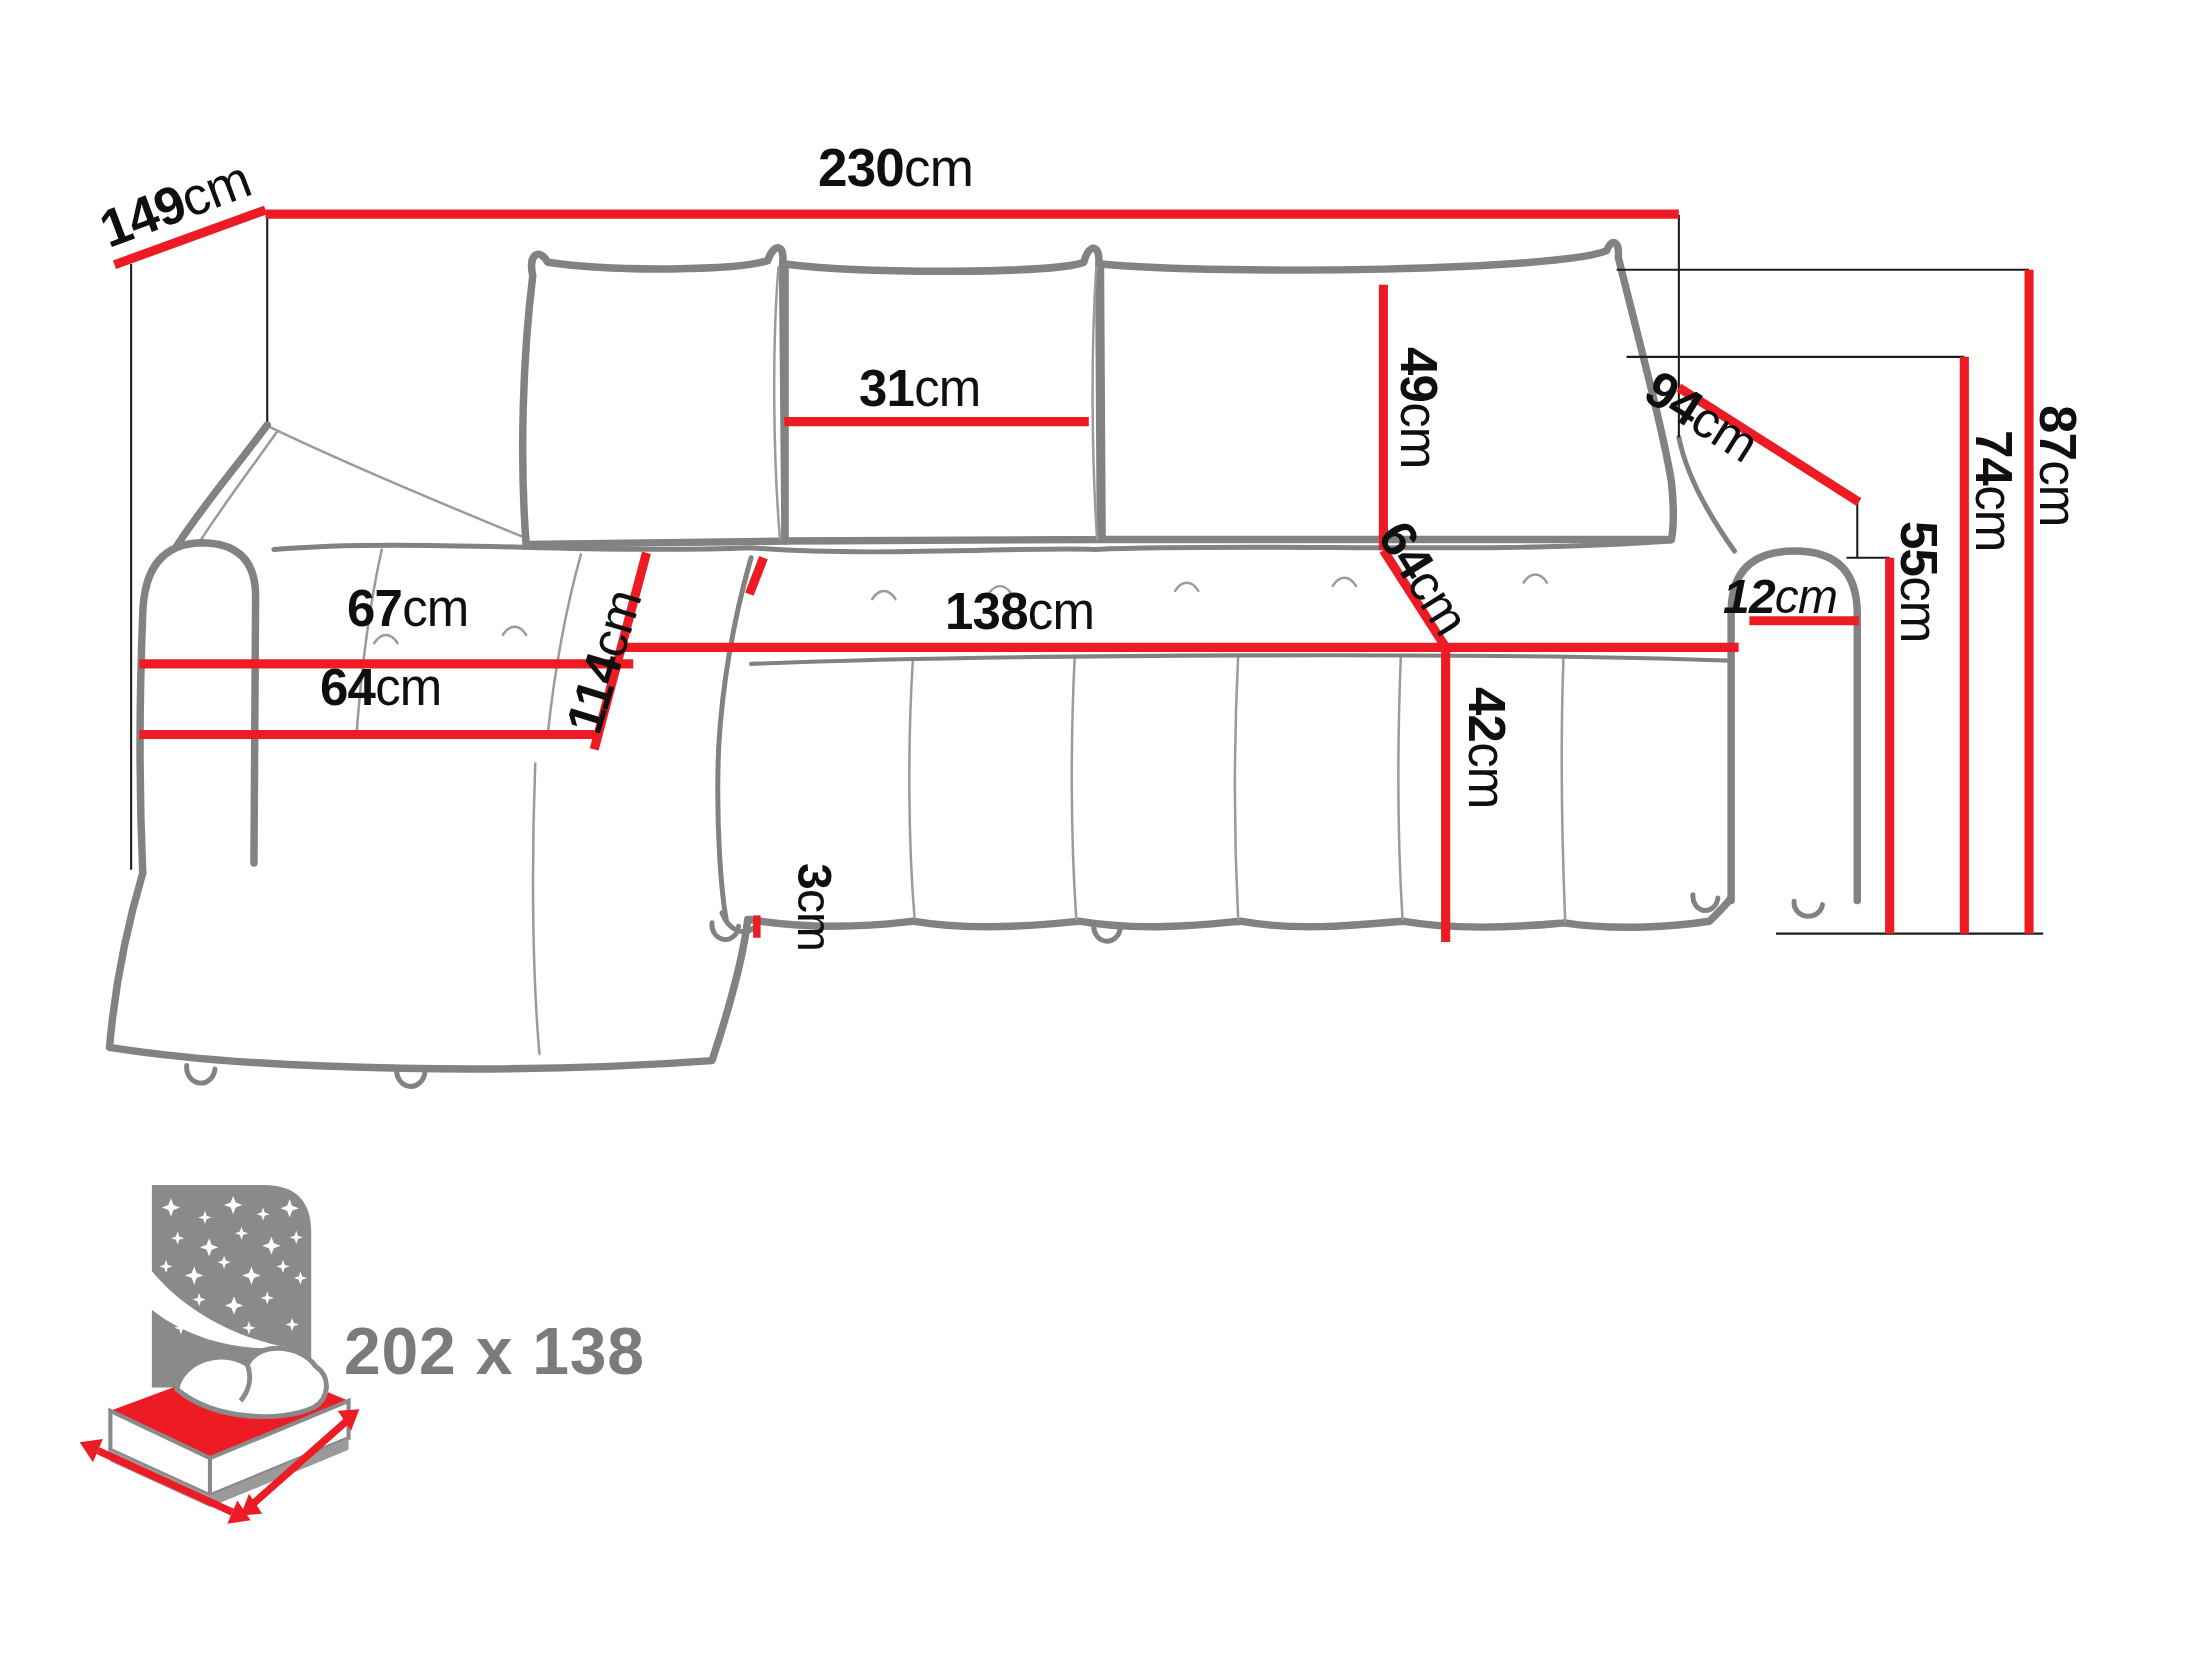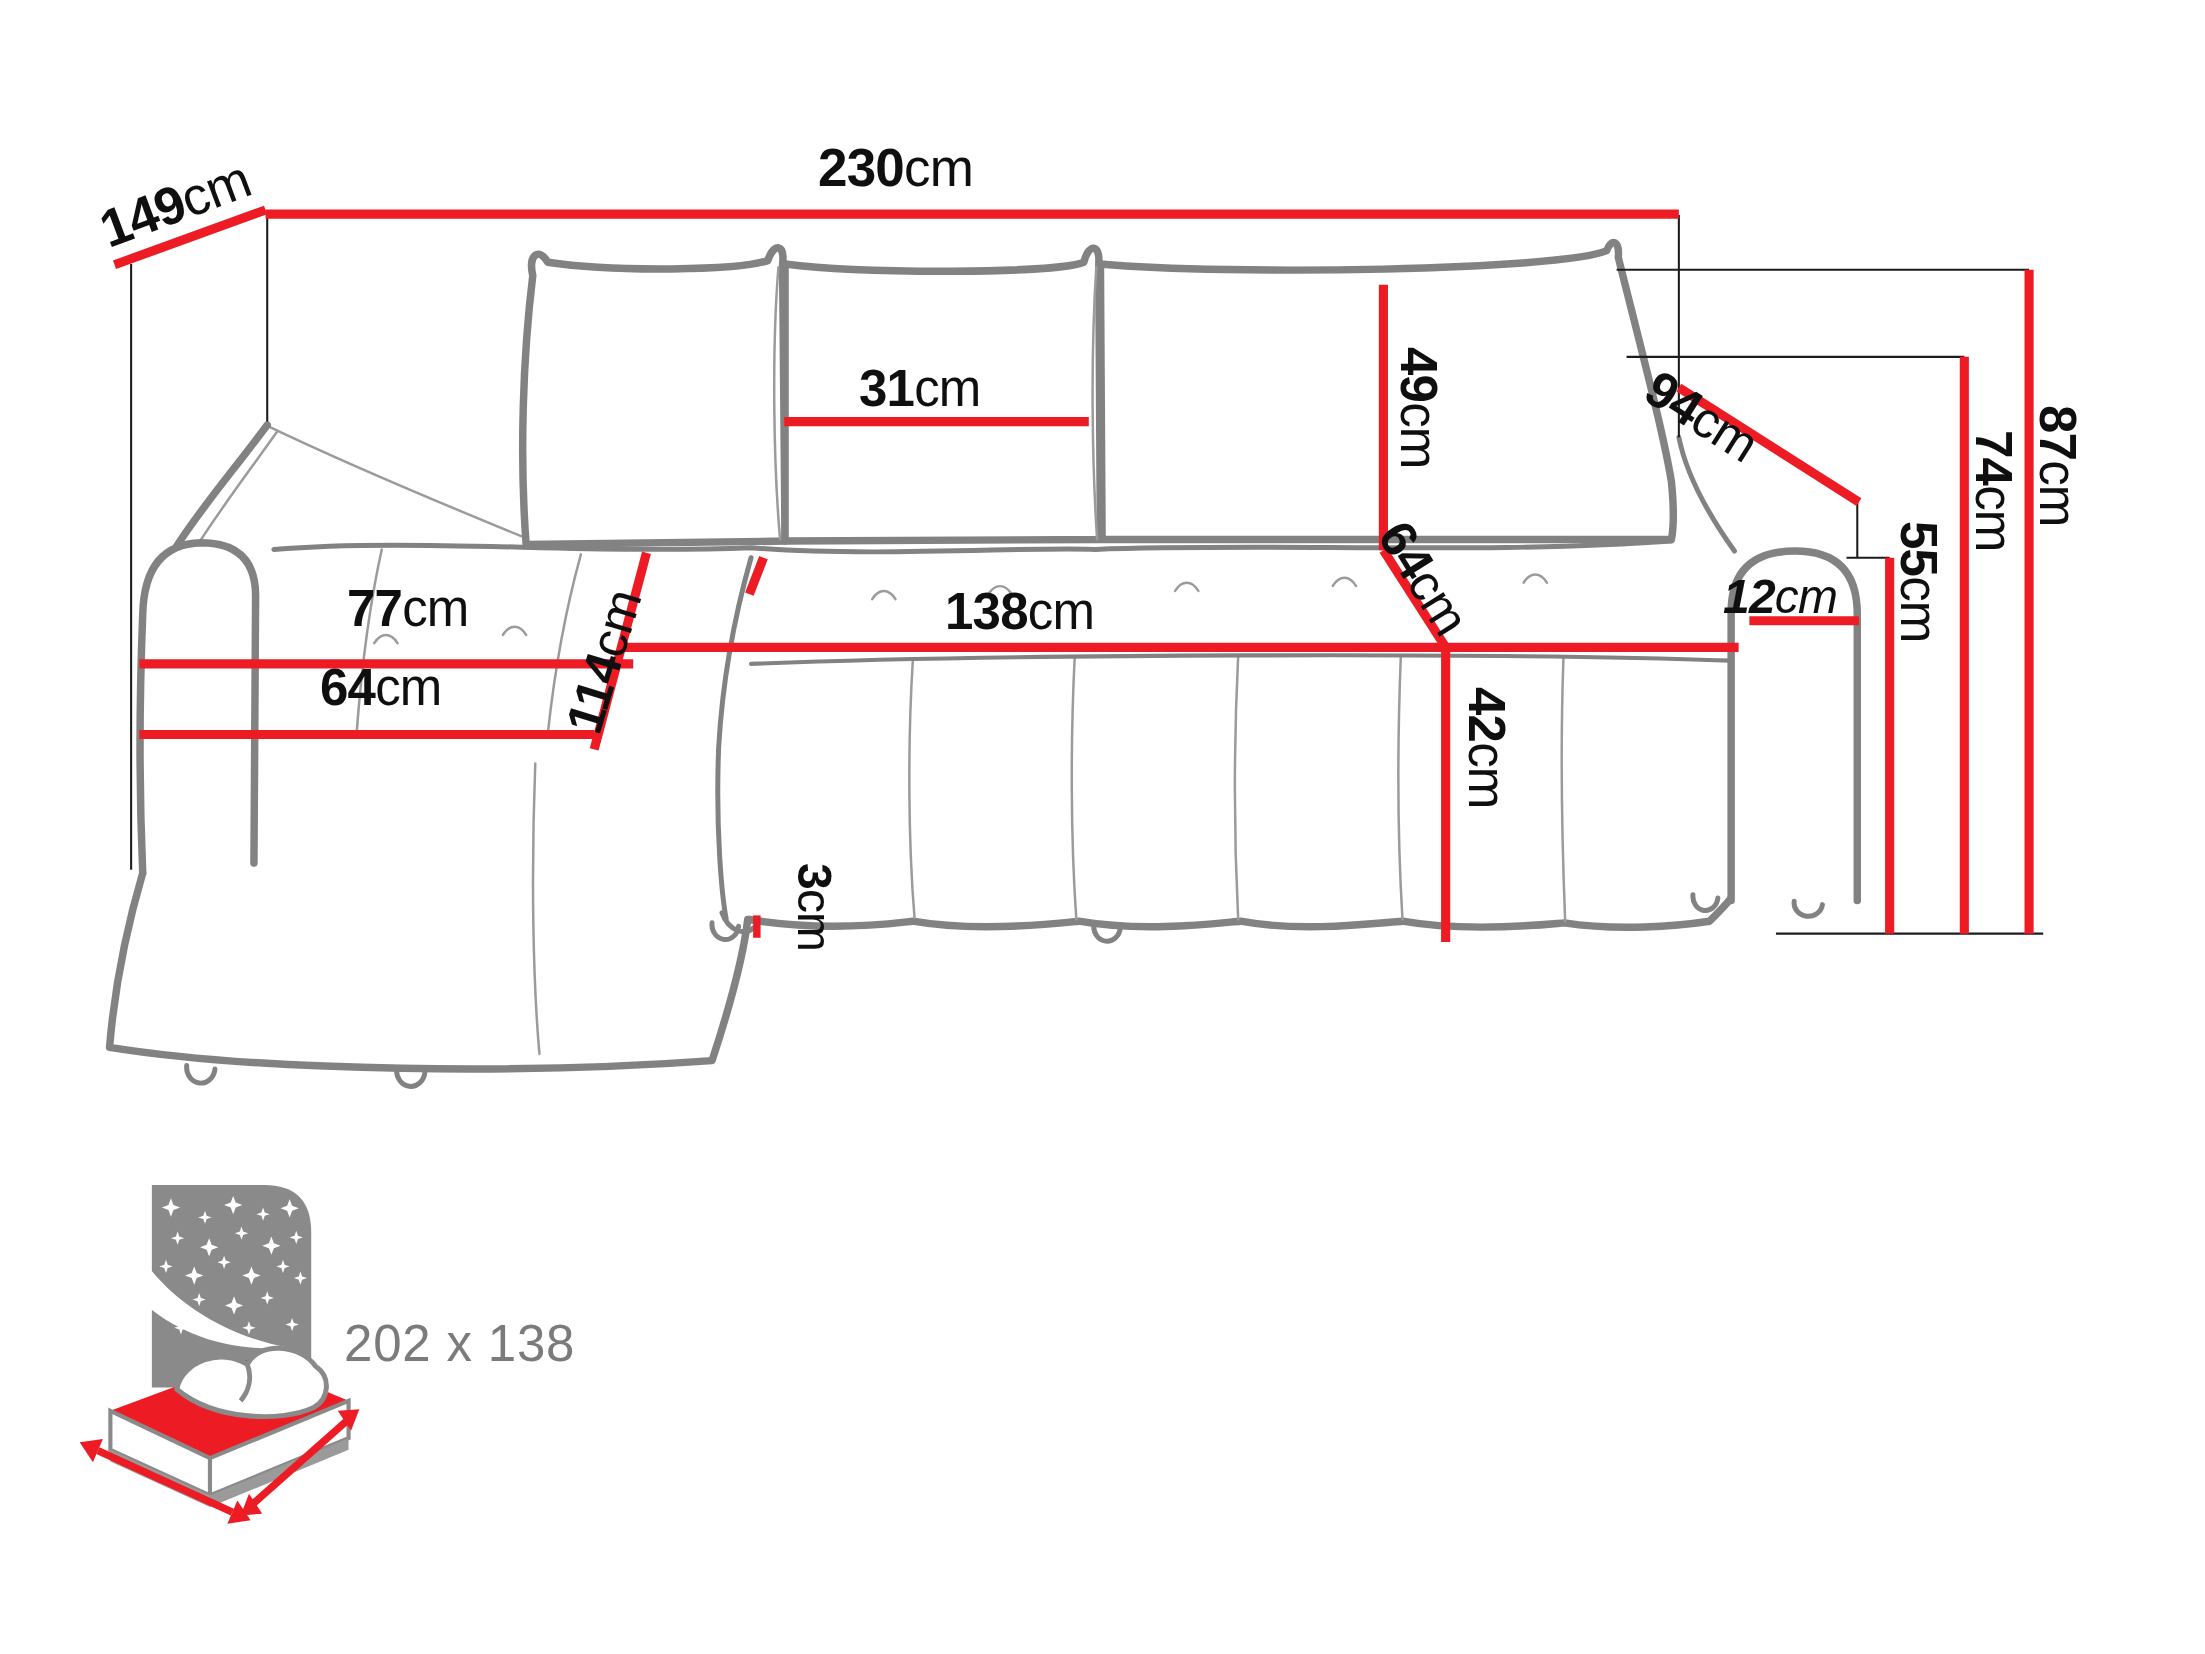--- a/index.html
+++ b/index.html
@@ -10,21 +10,21 @@
   #stage svg{position:absolute;left:0;top:0;}
   .dim{
     position:absolute;white-space:nowrap;color:#0f0f0f;
     font-size:51px;line-height:1;letter-spacing:-0.8px;
     transform-origin:left top;
   }
   .dim .num{font-weight:700;}
   .dim .unit{font-weight:400;}
   .rot90{transform:rotate(90deg);}
   .sleep-size{
-    position:absolute;color:#7b7b7b;font-weight:400;font-size:51px;line-height:1;
+    position:absolute;color:#7b7b7b;font-weight:700;font-size:66px;line-height:1;
     letter-spacing:0.8px;white-space:nowrap;
   }
 </style>
 </head>
 <body>
 
 <div id="stage">
 
   <svg width="2205" height="1654" viewBox="0 0 2657 1993">
 
@@ -166,21 +166,21 @@
 
   <div class="dim rot90" style="left:1512px;top:687px;">
     <span class="num">42</span><span class="unit">cm</span>
   </div>
 
   <div class="dim" style="left:945px;top:586px;">
     <span class="num">138</span><span class="unit">cm</span>
   </div>
 
   <div class="dim" style="left:347px;top:583px;">
-    <span class="num">77</span><span class="unit">cm</span>
+    <span class="num">67</span><span class="unit">cm</span>
   </div>
 
   <div class="dim" style="left:320px;top:662px;">
     <span class="num">64</span><span class="unit">cm</span>
   </div>
 
   <div class="dim" style="left:558px;top:724px;transform:rotate(-73deg);">
     <span class="num">114</span><span class="unit">cm</span>
   </div>
 

